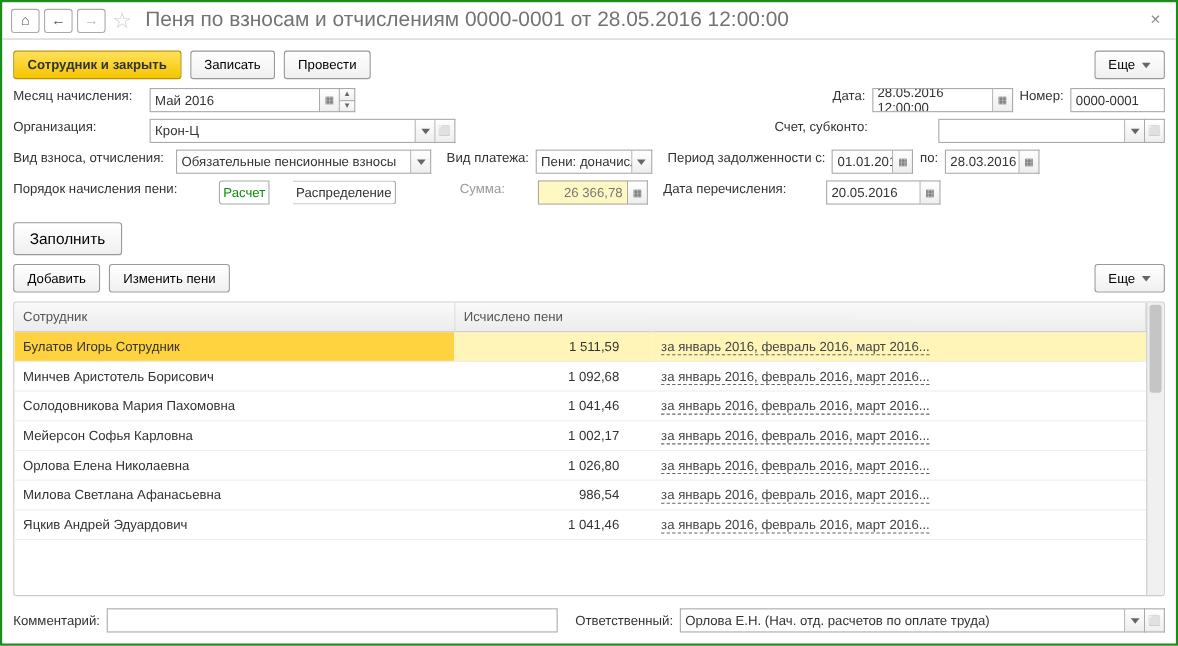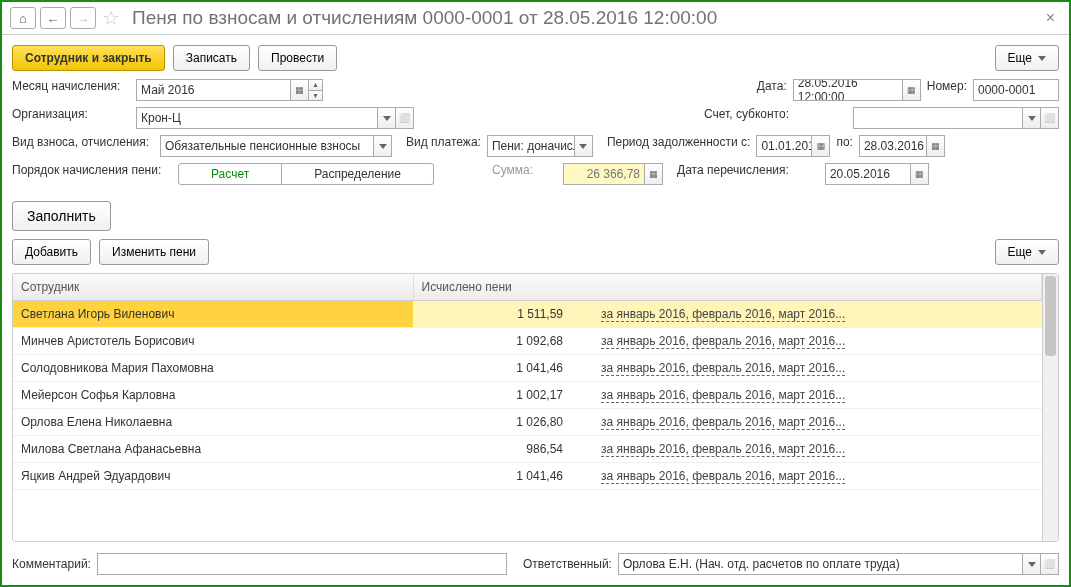--- a/index.html
+++ b/index.html
@@ -61,21 +61,21 @@
     height:22px;border:1px solid #aaa;background:#fff;padding:0 4px;
     display:flex;align-items:center;font-size:12px;
   }
   .input.ro { background:#fef9c3; }
   .inp-wrap { display:flex;align-items:stretch;}
   .inp-btn { width:18px;border:1px solid #aaa;border-left:none;display:flex;align-items:center;justify-content:center;background:linear-gradient(#fff,#eee);cursor:pointer;font-size:9px;color:#666;}
   .inp-spin { display:flex;flex-direction:column;width:14px;}
   .inp-spin div{flex:1;border:1px solid #aaa;border-left:none;display:flex;align-items:center;justify-content:center;font-size:7px;background:linear-gradient(#fff,#eee);cursor:pointer;color:#666;}
   .inp-spin div:first-child{border-bottom:none;}
   .seg-btns { display:flex; }
-  .seg { height:22px;border:1px solid #aaa;padding:0 32px;display:flex;align-items:center;cursor:pointer;background:#fff;}
+  .seg { height:22px;border:1px solid #aaa;padding:0 3px;display:flex;align-items:center;cursor:pointer;background:#fff;margin-left:21px;}
   .seg.active { color:#0c8c0c; }
   .seg:first-child{border-radius:3px 0 0 3px;}
   .seg:last-child{border-left:none;border-radius:0 3px 3px 0;}
   .toolbar2 { padding:10px 10px 8px 10px;}
   .toolbar3 { padding:0 10px 8px 10px;display:flex;align-items:center;gap:8px;}
   .table-wrap { flex:1; display:flex; margin:0 10px; border:1px solid #ccc; min-height:0;border-radius:3px;overflow:hidden;}
   .table-inner{flex:1;overflow:auto;}
   .scrollbar { width:16px;background:#f0f0f0;border-left:1px solid #ccc;position:relative;}
   .sc-thumb{position:absolute;top:2px;left:2px;right:2px;height:80px;background:#c5c5c5;border-radius:3px;}
   table { width:100%; border-collapse:collapse;}
@@ -221,21 +221,21 @@
   <div class="table-inner">
   <table>
     <thead>
       <tr>
         <th class="col-emp">Сотрудник</th>
         <th colspan="2"><span>Исчислено пени</span></th>
       </tr>
     </thead>
     <tbody id="tbody">
           <tr class="sel">
-            <td class="col-emp">Светлана Игорь Виленович</td>
+            <td class="col-emp">Булатов Игорь Сотрудник</td>
             <td class="col-amt">1 511,59</td>
             <td class="col-per"><a href="#">за январь 2016, февраль 2016, март 2016...</a></td>
           </tr>
           <tr>
             <td class="col-emp">Минчев Аристотель Борисович</td>
             <td class="col-amt">1 092,68</td>
             <td class="col-per"><a href="#">за январь 2016, февраль 2016, март 2016...</a></td>
           </tr>
           <tr>
             <td class="col-emp">Солодовникова Мария Пахомовна</td>

